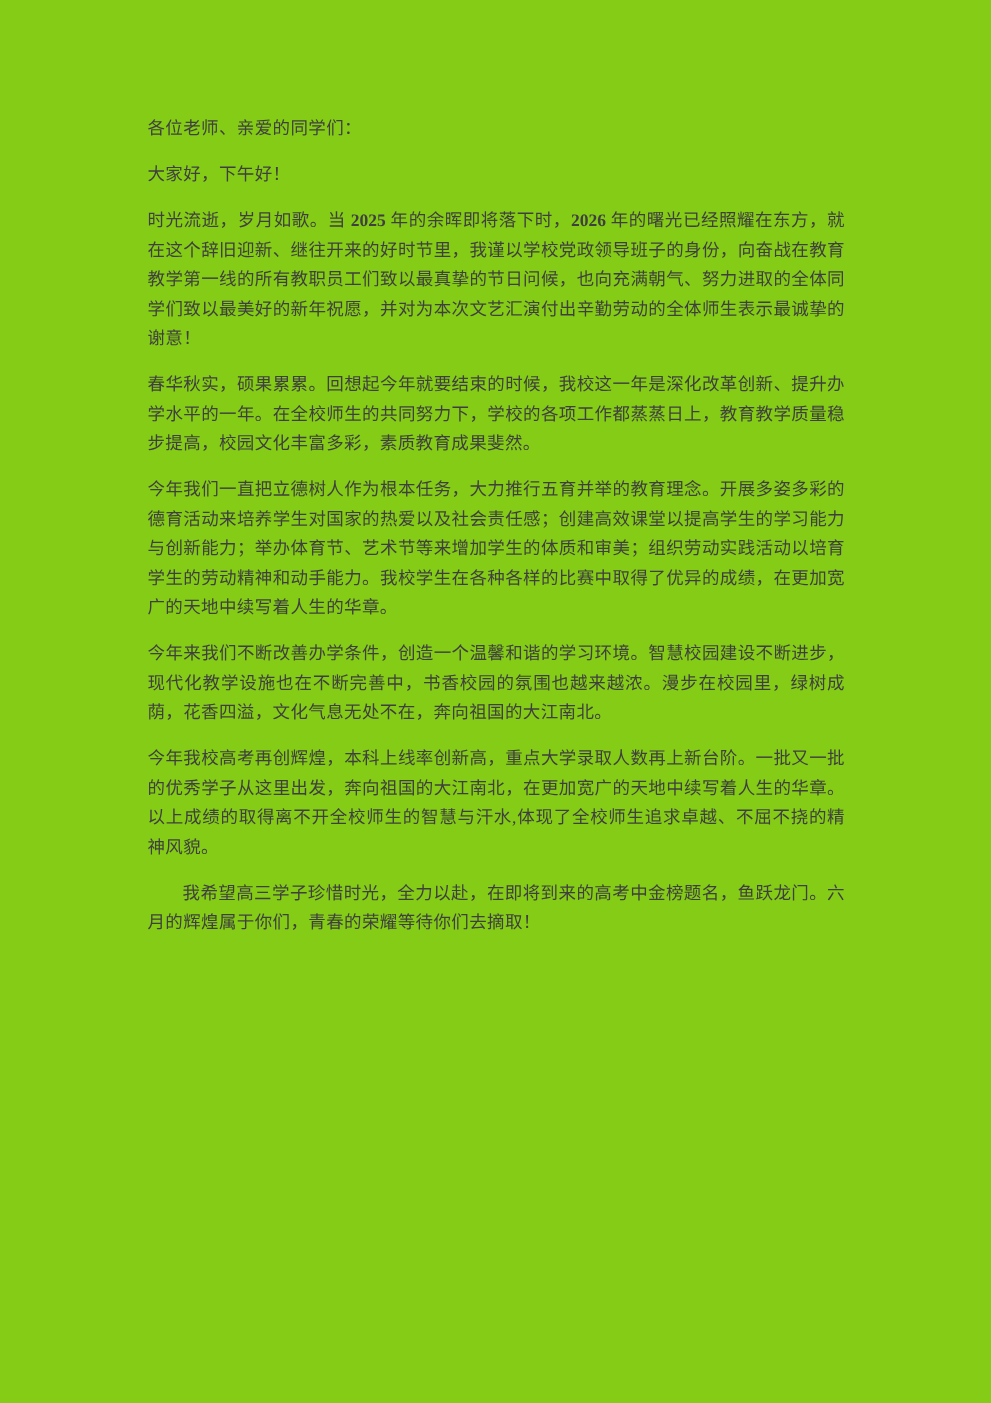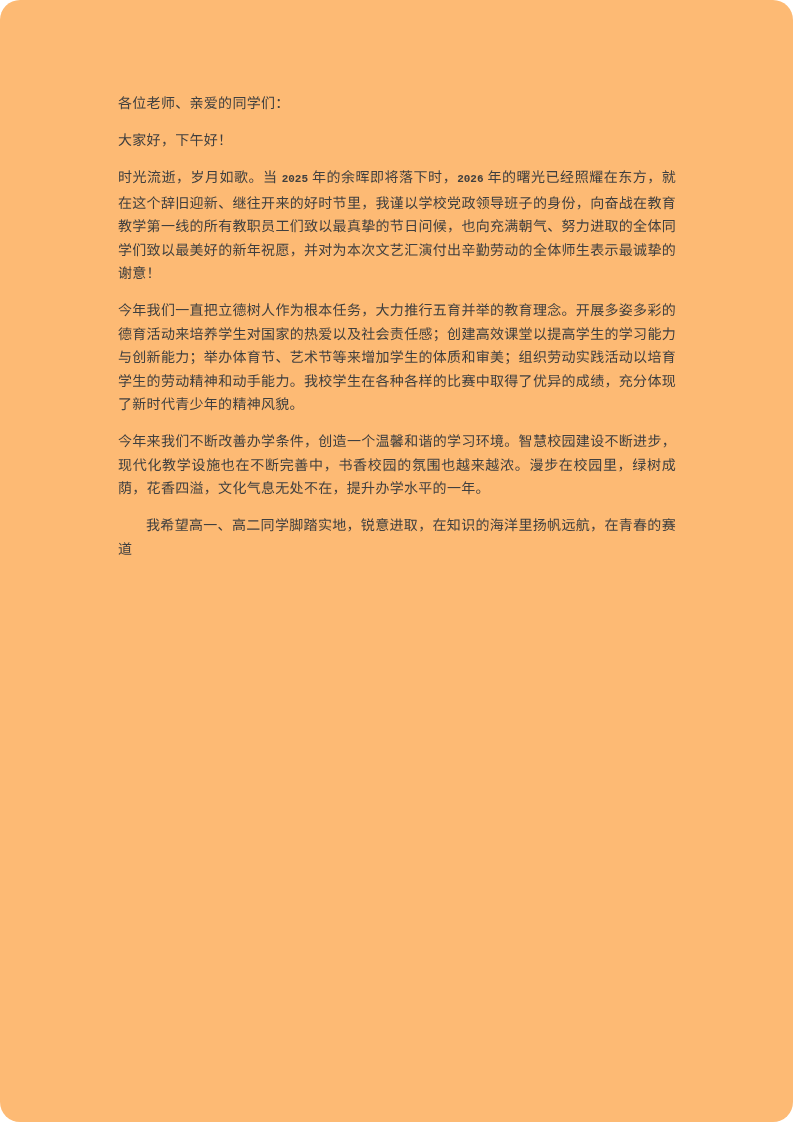--- a/index.html
+++ b/index.html
@@ -10,22 +10,21 @@
   body {
     width: 793px;
     height: 1122px;
     position: relative;
     overflow: hidden;
     font-family: "Liberation Serif", "DejaVu Serif", serif;
   }
   .page {
     position: absolute;
     inset: 0;
-    background: #fdba74;
-    border-radius: 20px;
+    background: #84cc16;
   }
   .doc-content {
     position: absolute;
     left: 118px;
     top: 92px;
     width: 558px;
   }
   p.para {
     margin: 0 0 13.5px 0;
     font-size: 14px;
@@ -33,31 +32,33 @@
     color: #3f3f3f;
     text-align: justify;
     text-justify: inter-ideograph;
     letter-spacing: 0.3px;
     word-break: break-all;
   }
   p.para.indent {
     text-indent: 2em;
   }
   .num {
-    font-family: Liberation Mono, monospace;
+    font-family: Liberation Serif, serif;
     font-weight: 600;
-    font-size: 11px;
+    font-size: 14px;
     letter-spacing: 0;
   }
 </style>
 </head>
 <body>
 
 <div class="page">
   <div class="doc-content">
       <p class="para">各位老师、亲爱的同学们：</p>
       <p class="para">大家好，下午好！</p>
       <p class="para">时光流逝，岁月如歌。当 <span class="num">2025</span> 年的余晖即将落下时，<span class="num">2026</span> 年的曙光已经照耀在东方，就在这个辞旧迎新、继往开来的好时节里，我谨以学校党政领导班子的身份，向奋战在教育教学第一线的所有教职员工们致以最真挚的节日问候，也向充满朝气、努力进取的全体同学们致以最美好的新年祝愿，并对为本次文艺汇演付出辛勤劳动的全体师生表示最诚挚的谢意！</p>
-      <p class="para">今年我们一直把立德树人作为根本任务，大力推行五育并举的教育理念。开展多姿多彩的德育活动来培养学生对国家的热爱以及社会责任感；创建高效课堂以提高学生的学习能力与创新能力；举办体育节、艺术节等来增加学生的体质和审美；组织劳动实践活动以培育学生的劳动精神和动手能力。我校学生在各种各样的比赛中取得了优异的成绩，充分体现了新时代青少年的精神风貌。</p>
-      <p class="para">今年来我们不断改善办学条件，创造一个温馨和谐的学习环境。智慧校园建设不断进步，现代化教学设施也在不断完善中，书香校园的氛围也越来越浓。漫步在校园里，绿树成荫，花香四溢，文化气息无处不在，提升办学水平的一年。</p>
-      <p class="para indent">我希望高一、高二同学脚踏实地，锐意进取，在知识的海洋里扬帆远航，在青春的赛道</p>
+      <p class="para">春华秋实，硕果累累。回想起今年就要结束的时候，我校这一年是深化改革创新、提升办学水平的一年。在全校师生的共同努力下，学校的各项工作都蒸蒸日上，教育教学质量稳步提高，校园文化丰富多彩，素质教育成果斐然。</p>
+      <p class="para">今年我们一直把立德树人作为根本任务，大力推行五育并举的教育理念。开展多姿多彩的德育活动来培养学生对国家的热爱以及社会责任感；创建高效课堂以提高学生的学习能力与创新能力；举办体育节、艺术节等来增加学生的体质和审美；组织劳动实践活动以培育学生的劳动精神和动手能力。我校学生在各种各样的比赛中取得了优异的成绩，在更加宽广的天地中续写着人生的华章。</p>
+      <p class="para">今年来我们不断改善办学条件，创造一个温馨和谐的学习环境。智慧校园建设不断进步，现代化教学设施也在不断完善中，书香校园的氛围也越来越浓。漫步在校园里，绿树成荫，花香四溢，文化气息无处不在，奔向祖国的大江南北。</p>
+      <p class="para">今年我校高考再创辉煌，本科上线率创新高，重点大学录取人数再上新台阶。一批又一批的优秀学子从这里出发，奔向祖国的大江南北，在更加宽广的天地中续写着人生的华章。以上成绩的取得离不开全校师生的智慧与汗水,体现了全校师生追求卓越、不屈不挠的精神风貌。</p>
+      <p class="para indent">我希望高三学子珍惜时光，全力以赴，在即将到来的高考中金榜题名，鱼跃龙门。六月的辉煌属于你们，青春的荣耀等待你们去摘取！</p>
     </div>
 </div>
 
 </body></html>

